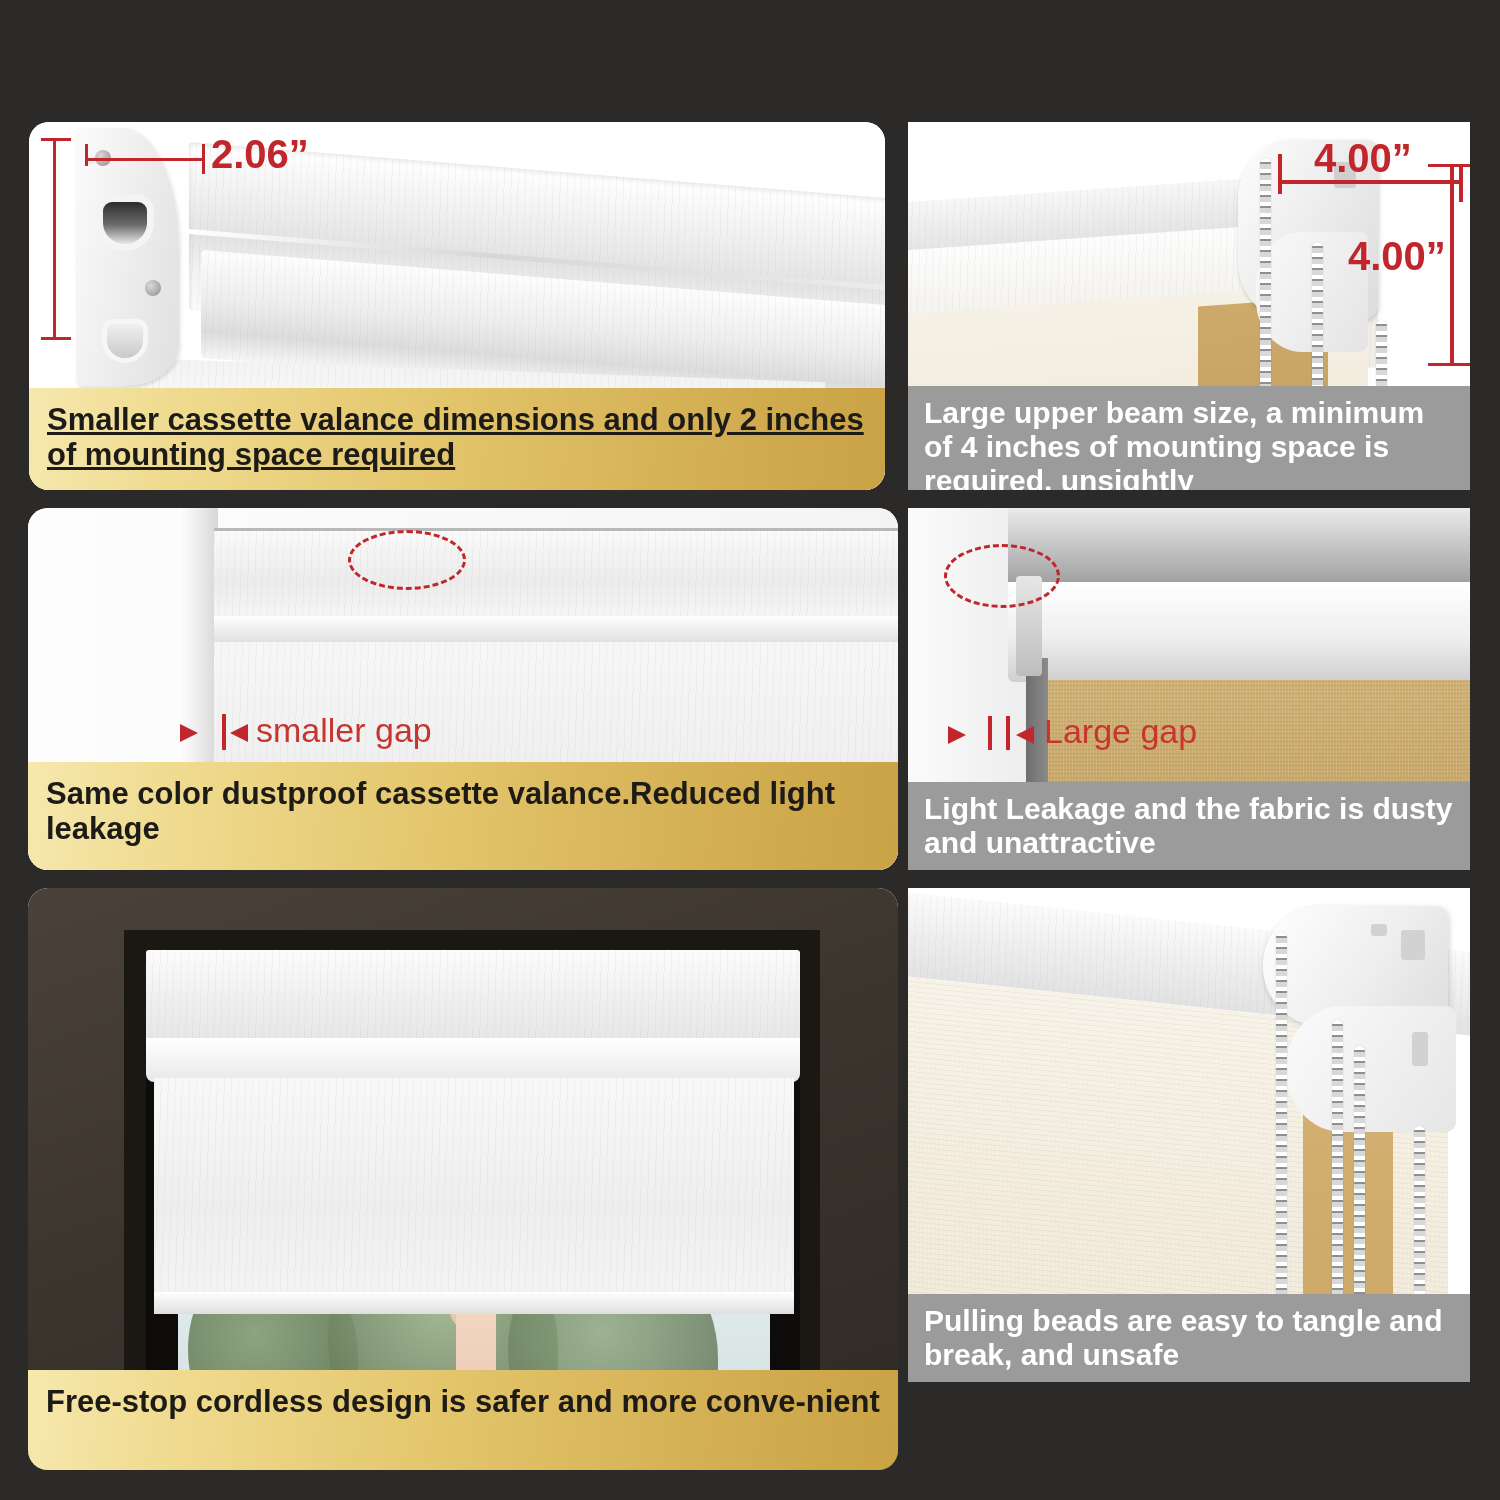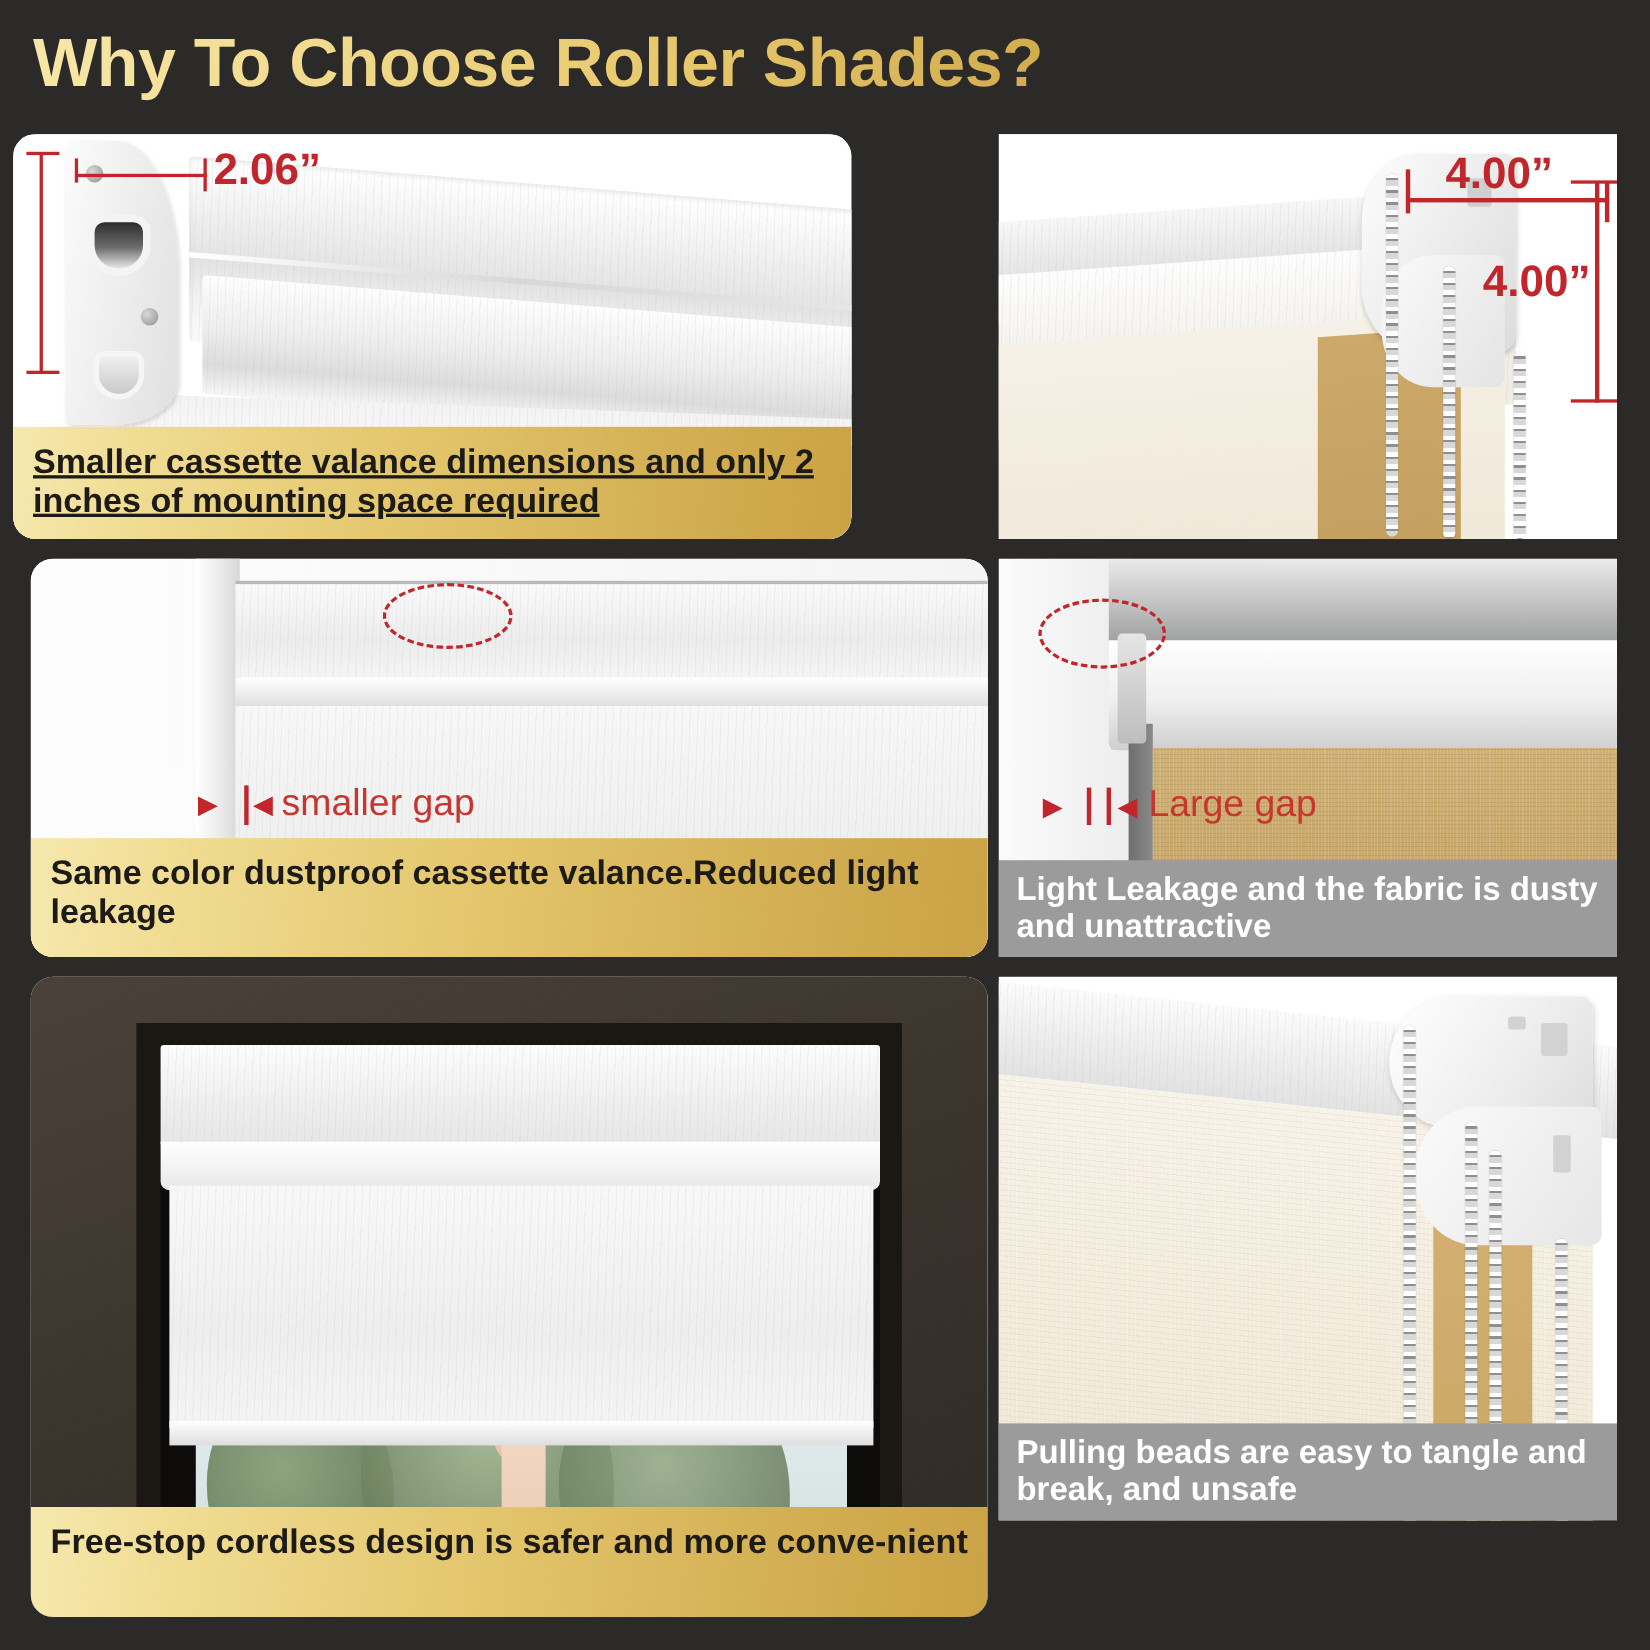--- a/index.html
+++ b/index.html
@@ -208,23 +208,22 @@
   .p6 .br2{position:absolute;left:378px;top:118px;width:170px;height:126px;
     background:linear-gradient(125deg,#fbfbfb,#e6e6e6);
     border-radius:56px 10px 10px 56px / 62px 10px 10px 62px;}
   .p6 .notch{position:absolute;background:#d2d2d2;border-radius:3px;}
 </style>
 </head>
 <body>
 
 <div class="page">
 
-  <div class="title">Why To Choose Roller Shades?</div>
-
-  <div class="panel rounded" style="left:12px;top:122px;width:762px;height:368px;">
+
+  <div class="panel rounded" style="left:29px;top:122px;width:856px;height:368px;">
     <div class="scene">
       <div class="p1bg"></div>
 
       <div class="valance-body">
         <div class="striation"></div>
       </div>
       <div class="valance-lower">
         <div class="striation"></div>
       </div>
       <div class="valtail">
@@ -281,20 +280,23 @@
       <div class="dimline" style="left:370px;top:32px;width:4px;height:40px;"></div>
       <div class="dimline" style="left:551px;top:44px;width:4px;height:36px;"></div>
       <div class="dimlbl" style="left:406px;top:14px;font-size:40px;">4.00”</div>
 
       <div class="dimline" style="left:542px;top:44px;width:4px;height:200px;"></div>
       <div class="dimline" style="left:520px;top:42px;width:42px;height:3px;"></div>
       <div class="dimline" style="left:520px;top:241px;width:42px;height:3px;"></div>
       <div class="dimlbl" style="left:440px;top:112px;font-size:40px;">4.00”</div>
     </div>
 
+    <div class="cap grey" style="height:104px;">
+      <span class="txt" style="font-size:30px;">Large upper beam size, a minimum of 4 inches of mounting space is required, unsightly</span>
+    </div>
   </div>
 
   <div class="panel rounded p3" style="left:28px;top:508px;width:870px;height:362px;">
     <div class="scene">
       <div class="wall"></div>
       <div class="frame"></div>
       <div class="shade-top">
         <div class="striation"></div>
       </div>
       <div class="railline" style="top:20px;"></div>

